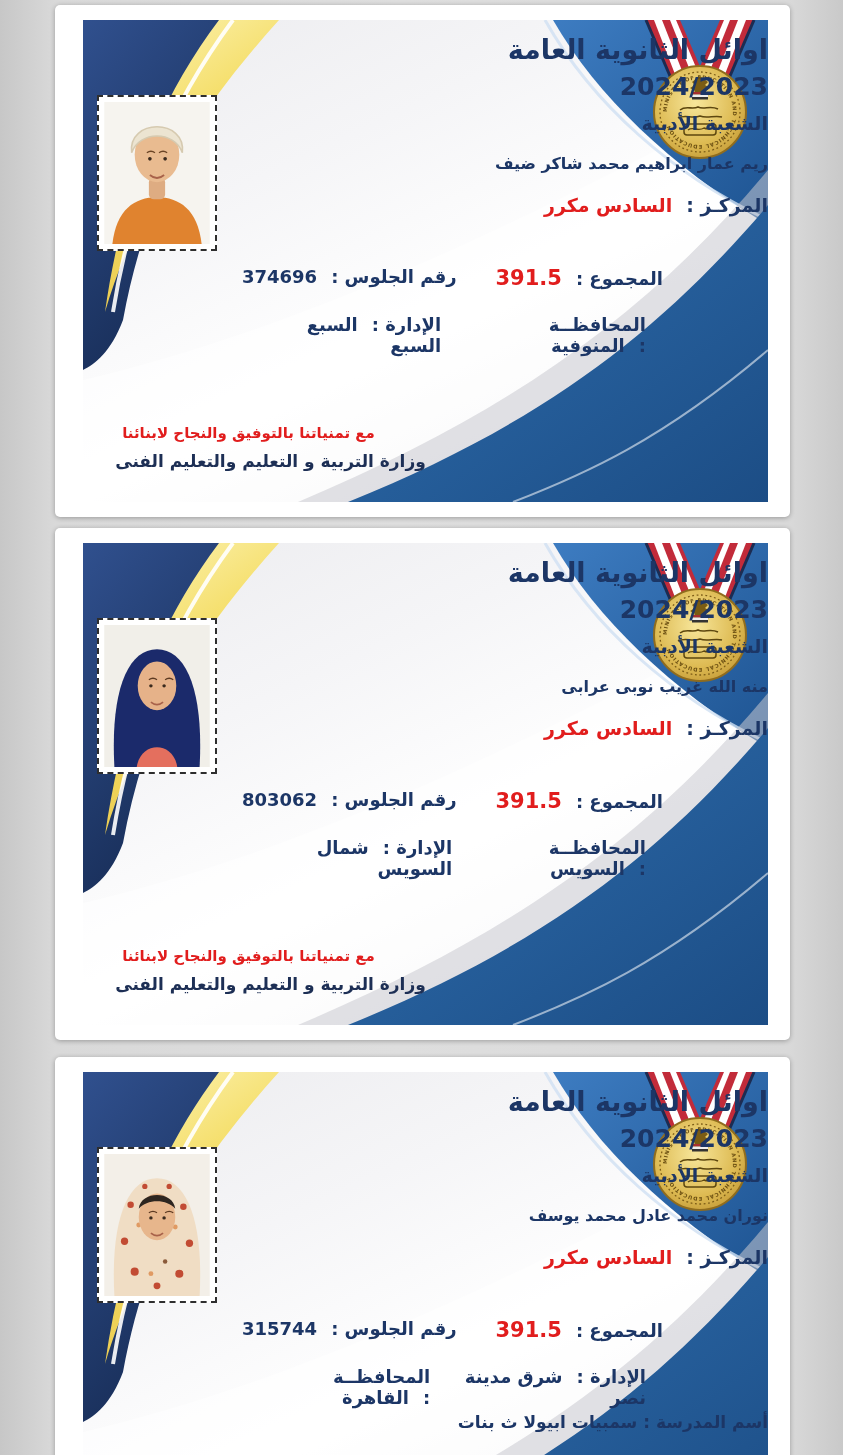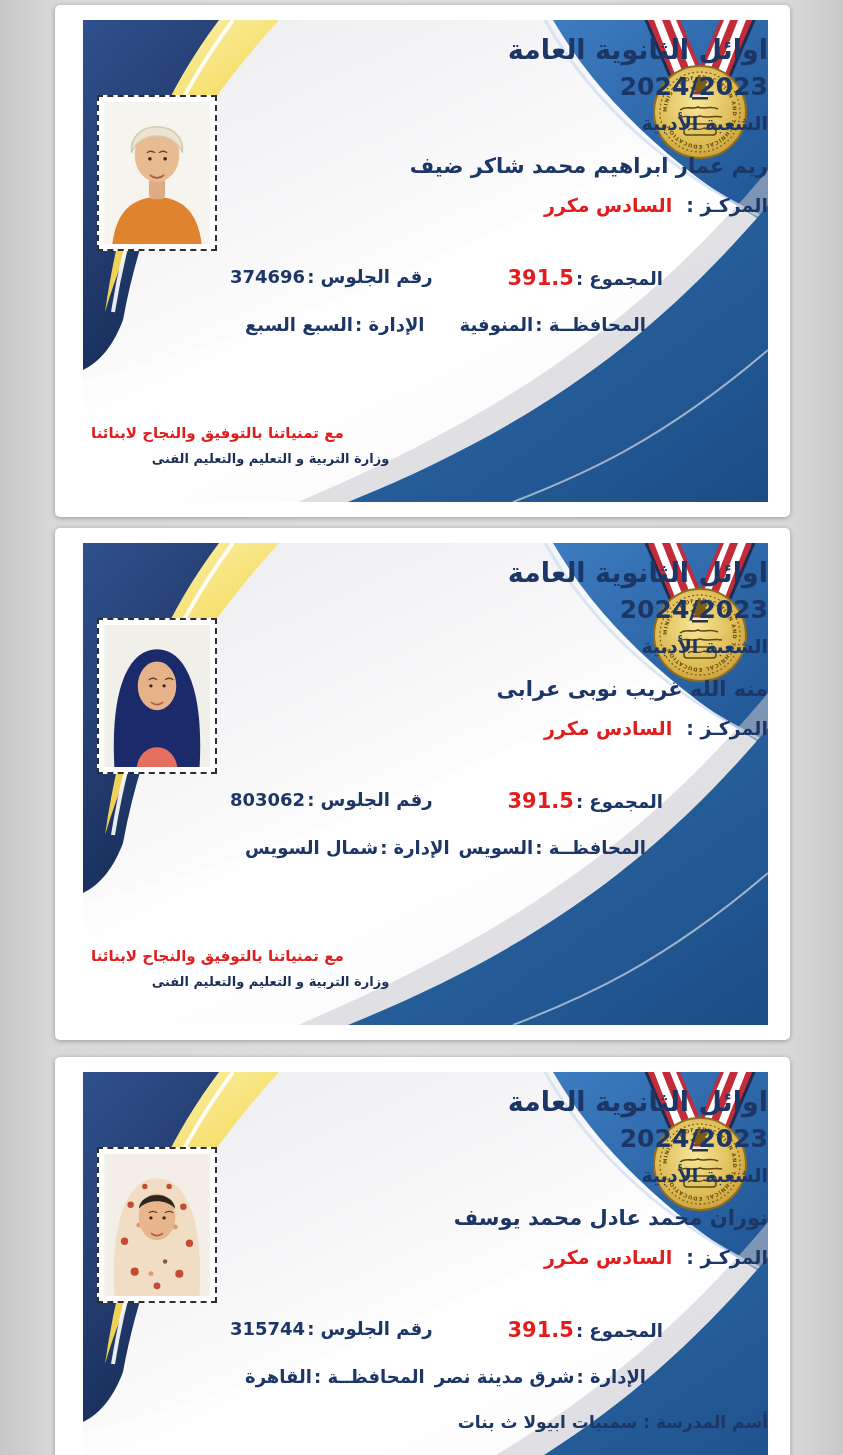--- a/index.html
+++ b/index.html
@@ -21,35 +21,35 @@
   .medal svg{width:160px;height:150px;}
   .photo{
     position:absolute;left:14px;top:75px;width:106px;height:142px;
     border:2px dashed #2e2e2e;background:#ffffff;padding:5px;
   }
   .photo svg{width:106px;height:142px;display:block;}
   .cert .txt{position:absolute;left:0;width:100%;text-align:right;font-weight:bold;color:#1c3666;}
   .title{top:14px;font-size:27px;letter-spacing:-.5px;}
   .year{top:52px;font-size:25px;color:#e11d1d;}
   .section{top:92px;font-size:19px;color:#e11d1d;}
-  .sname{top:134px;font-size:21px;}
+  .sname{top:134px;font-size:16px;}
   .rank{top:174px;font-size:19px;}
   .rank .lbl{margin-left:14px;}
   .red{color:#e11d1d;}
   .row{position:absolute;left:0;width:100%;display:flex;justify-content:space-between;
        font-weight:bold;color:#1c3666;font-size:18px;box-sizing:border-box;}
   .r1{top:246px;padding:0 105px 0 145px;}
   .r2{top:294px;padding:0 122px 0 160px;}
-  .field span{margin-left:2px;}
+  .field span{margin-left:14px;}
   .field .big{font-size:21px;}
   .school{top:340px;font-size:17px;white-space:nowrap;}
-  .wishes{position:absolute;top:404px;left:8px;width:315px;text-align:left;
+  .wishes{position:absolute;top:404px;left:8px;width:315px;text-align:center;
           font-weight:bold;font-size:15px;color:#e11d1d;}
   .ministry{position:absolute;top:431px;left:0;width:375px;text-align:center;
-            font-weight:bold;font-size:13px;color:#1d2f55;}
+            font-weight:bold;font-size:17px;color:#1d2f55;}
 </style>
 </head>
 <body>
 
 <div class="card" style="top:5px">
  <div class="cert">
   <svg class="decor" viewBox="0 0 685 482" preserveAspectRatio="none">
     <defs>
       <linearGradient id="gNavy1" x1="0" y1="0" x2=".6" y2="1">
             <stop offset="0" stop-color="#30508e"></stop>

